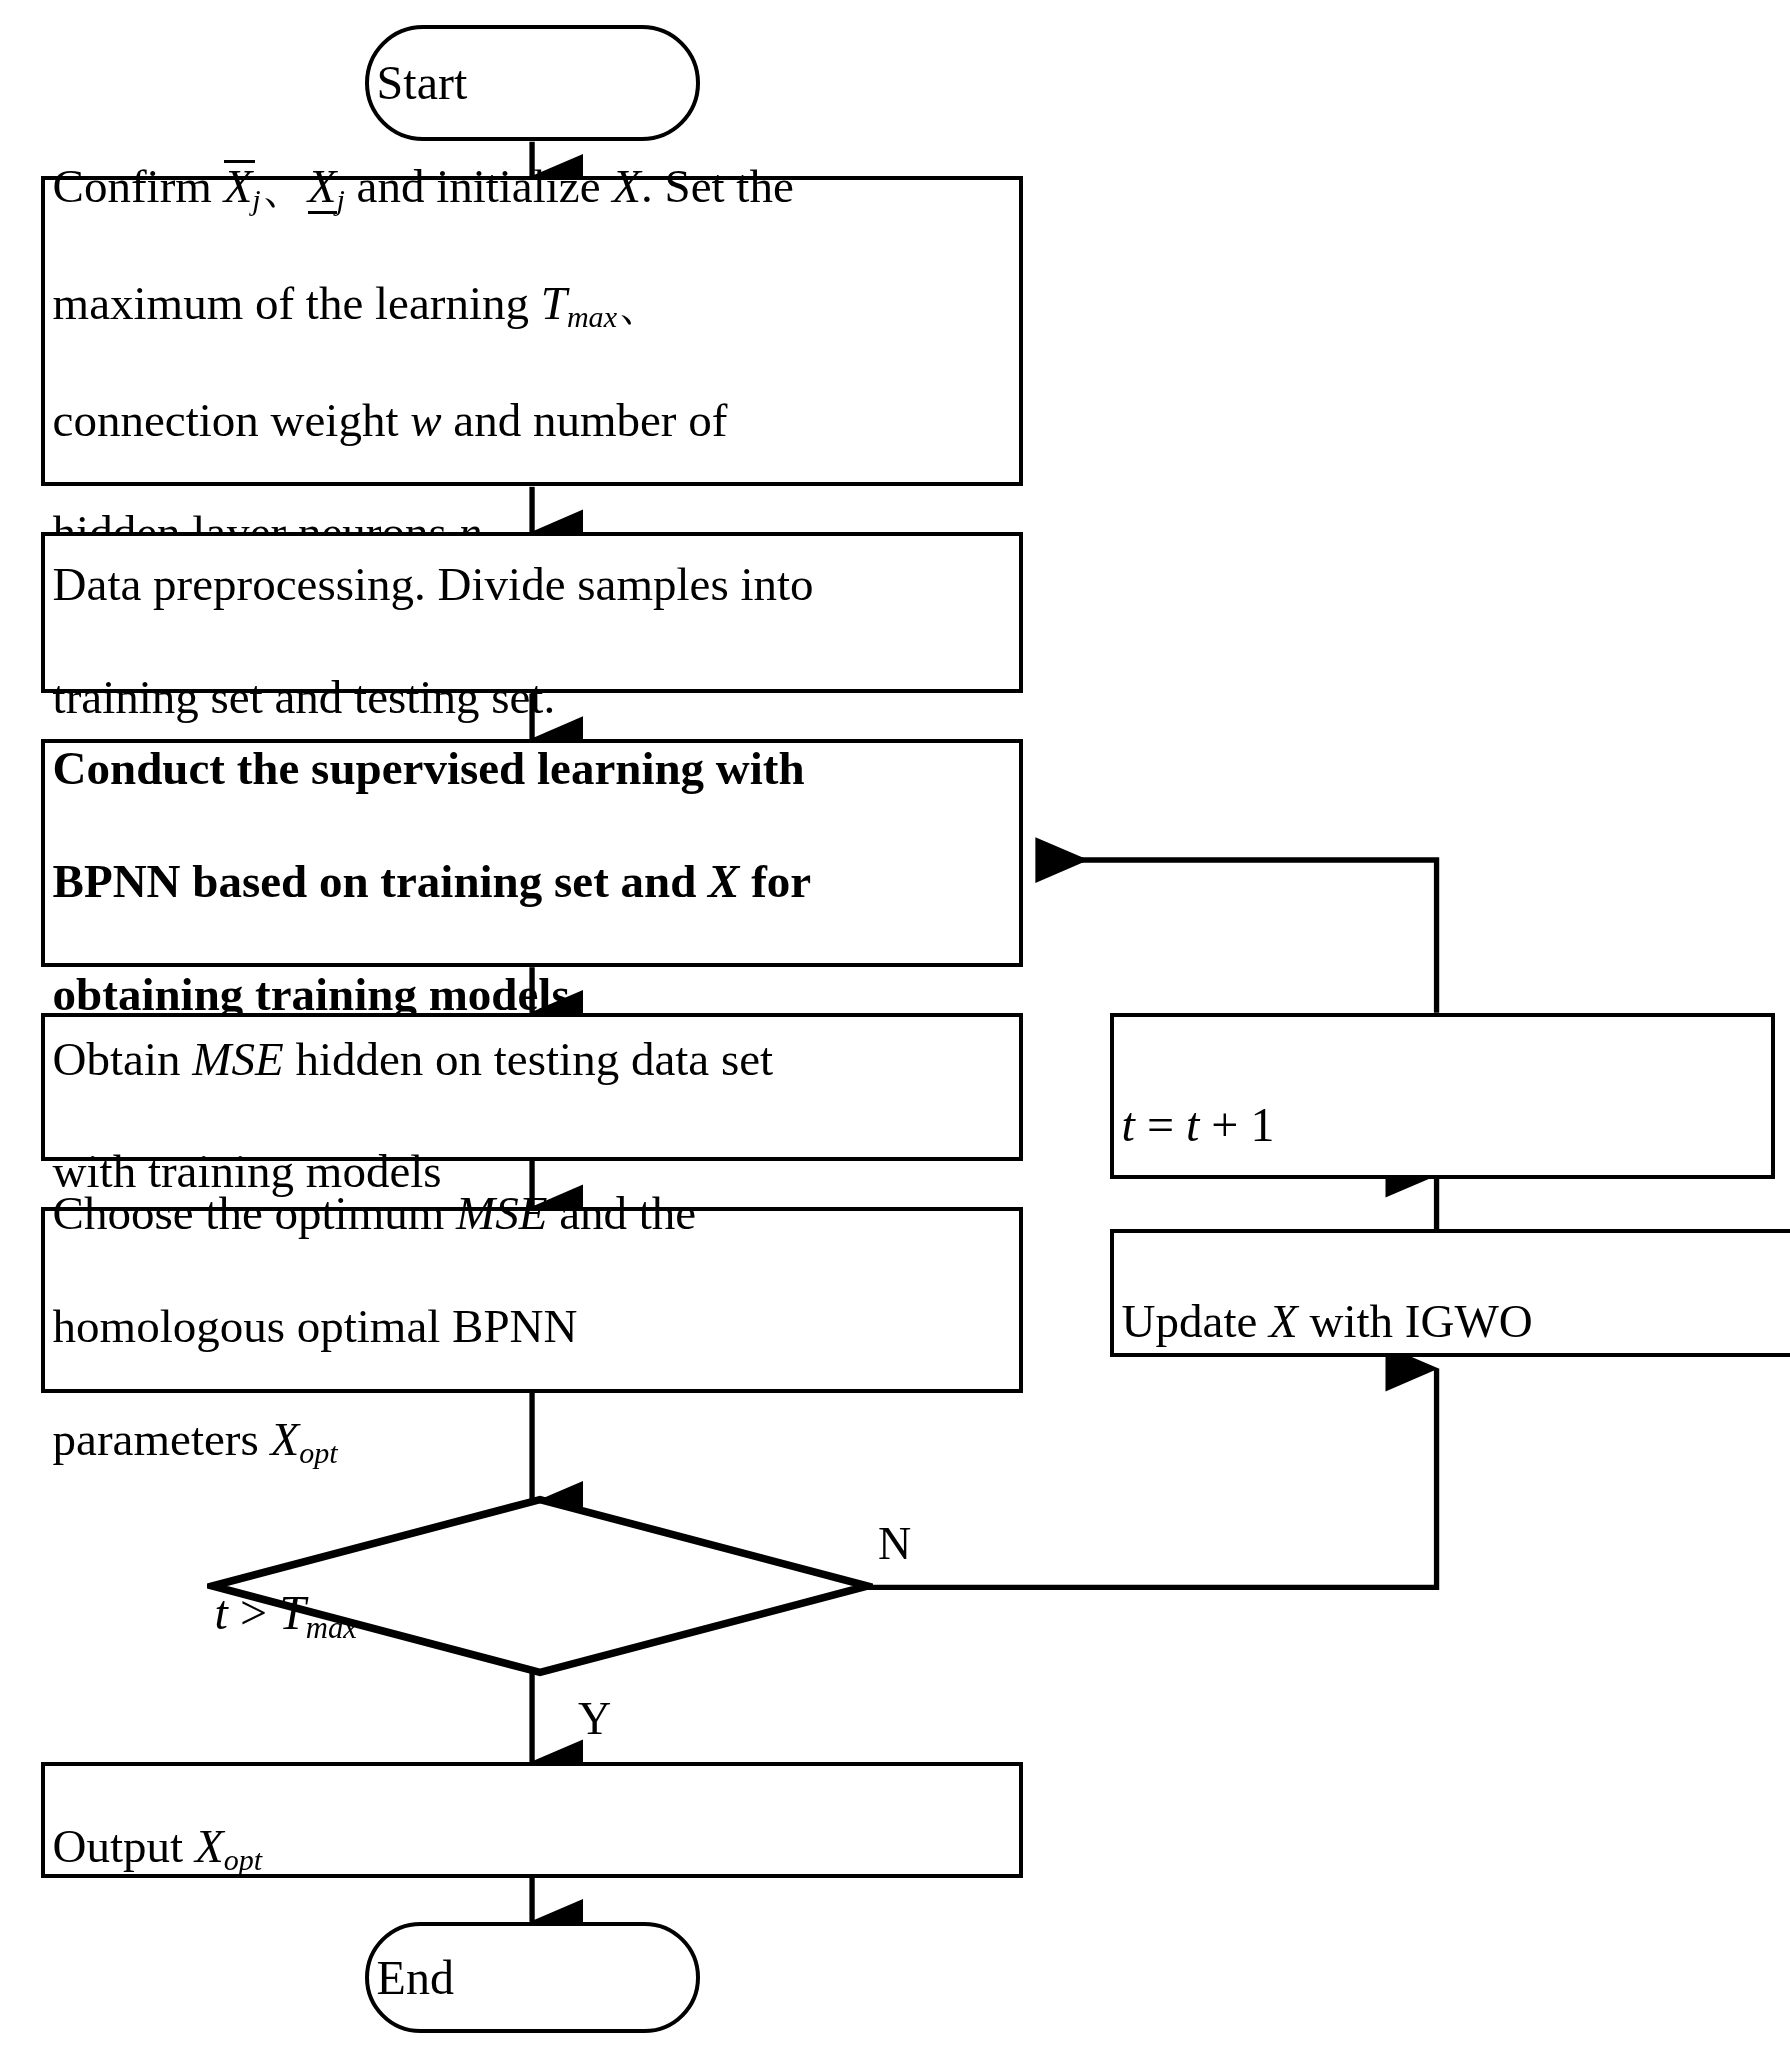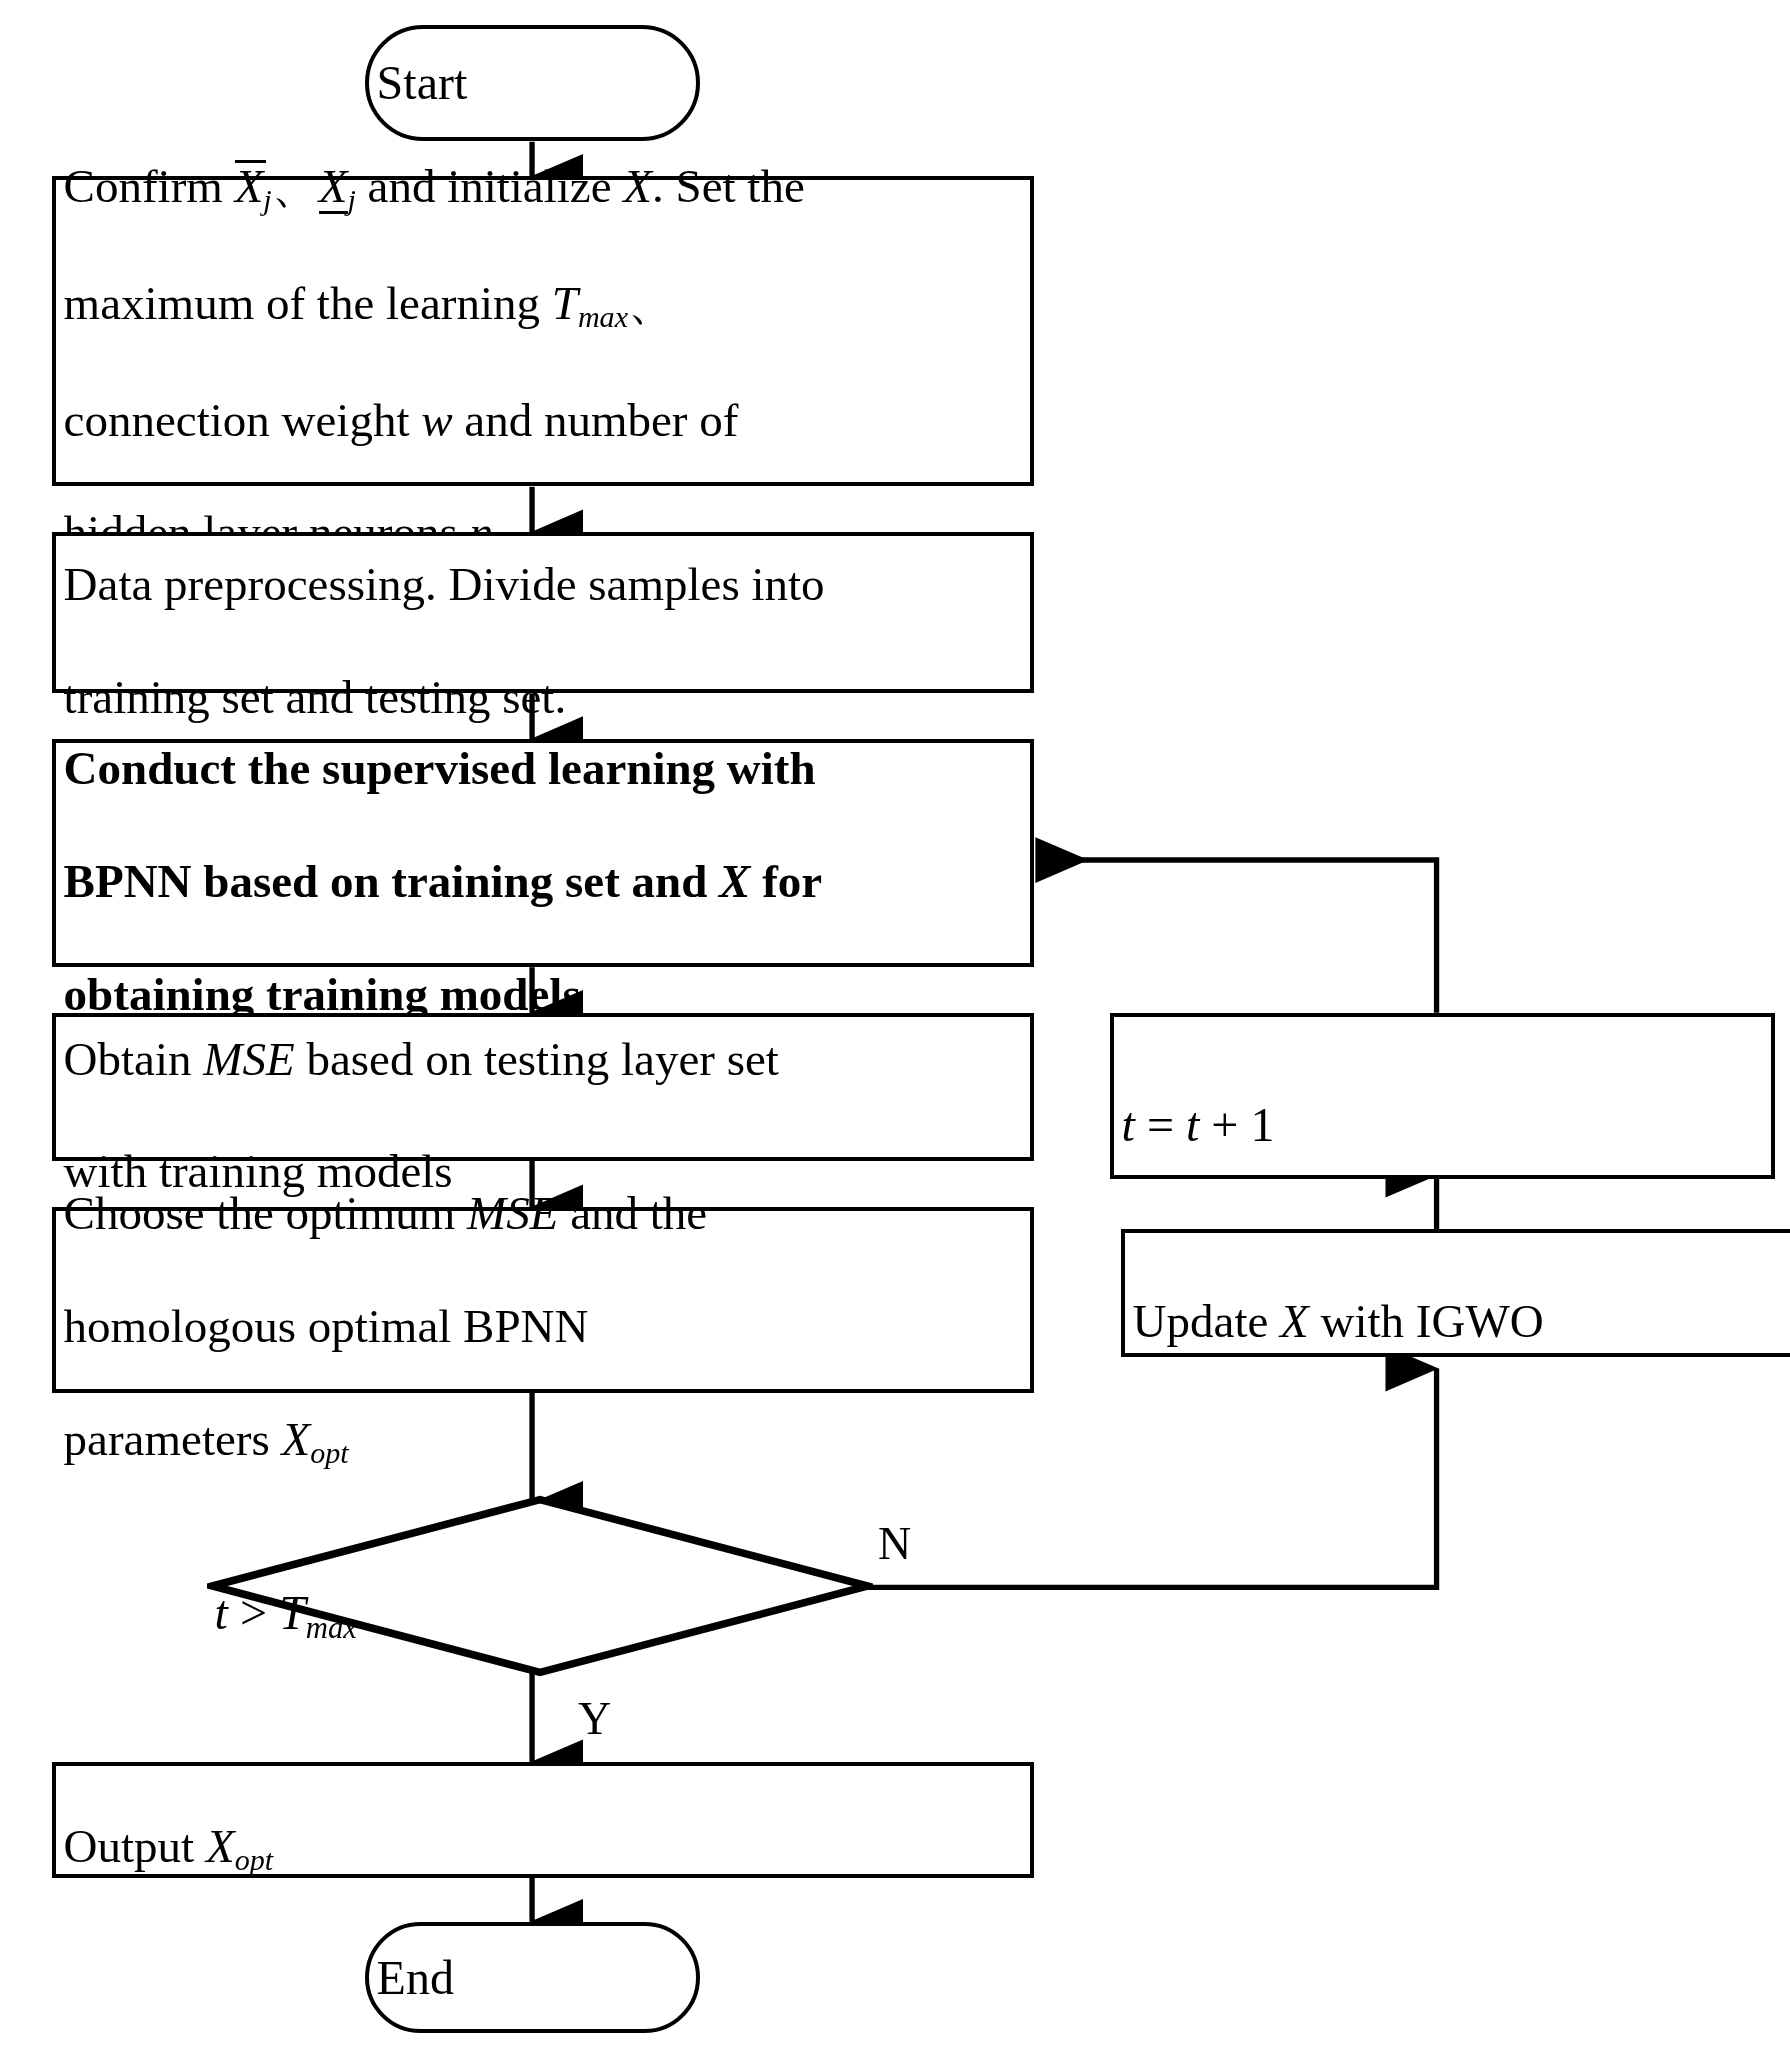--- a/index.html
+++ b/index.html
@@ -33,21 +33,21 @@
     border: 4.6px solid #000000;
     border-radius: 68px;
   }
   .node .txt {
     display: block;
     width: 100%;
     padding: 0 7.6px;
     line-height: 1.20;
     white-space: pre-line;
   }
-  .f-60 { font-size: 47px; margin-left: 11px; }
+  .f-60 { font-size: 47px; }
   .f-62 { font-size: 48px; }
 
   .ital { font-style: italic; }
   .sub {
     font-style: italic;
     font-size: 0.64em;
     vertical-align: -0.28em;
   }
   .ovl {
     display: inline-block;
@@ -155,21 +155,21 @@
   <div class="node process f-60" style="left:41px; top:739px; width:982px; height:228px;font-weight:bold;">
     <span class="txt">
       <span>Conduct the supervised learning with</span><br>
       <span>BPNN based on training set and </span><span class="ital">X</span><span> for</span><br>
       <span>obtaining training models</span>
     </span>
   </div>
 
   <div class="node process f-60" style="left:41px; top:1013px; width:982px; height:148px;">
     <span class="txt">
-      <span>Obtain </span><span class="ital">MSE</span><span> based on testing layer set</span><br>
+      <span>Obtain </span><span class="ital">MSE</span><span> hidden on testing data set</span><br>
       <span>with training models</span>
     </span>
   </div>
 
   <div class="node process f-60" style="left:41px; top:1207px; width:982px; height:186px;">
     <span class="txt">
       <span>Choose the optimum </span><span class="ital">MSE</span><span> and the</span><br>
       <span>homologous optimal BPNN</span><br>
       <span>parameters </span><span class="ital">X</span><span class="sub">opt</span>
     </span>

